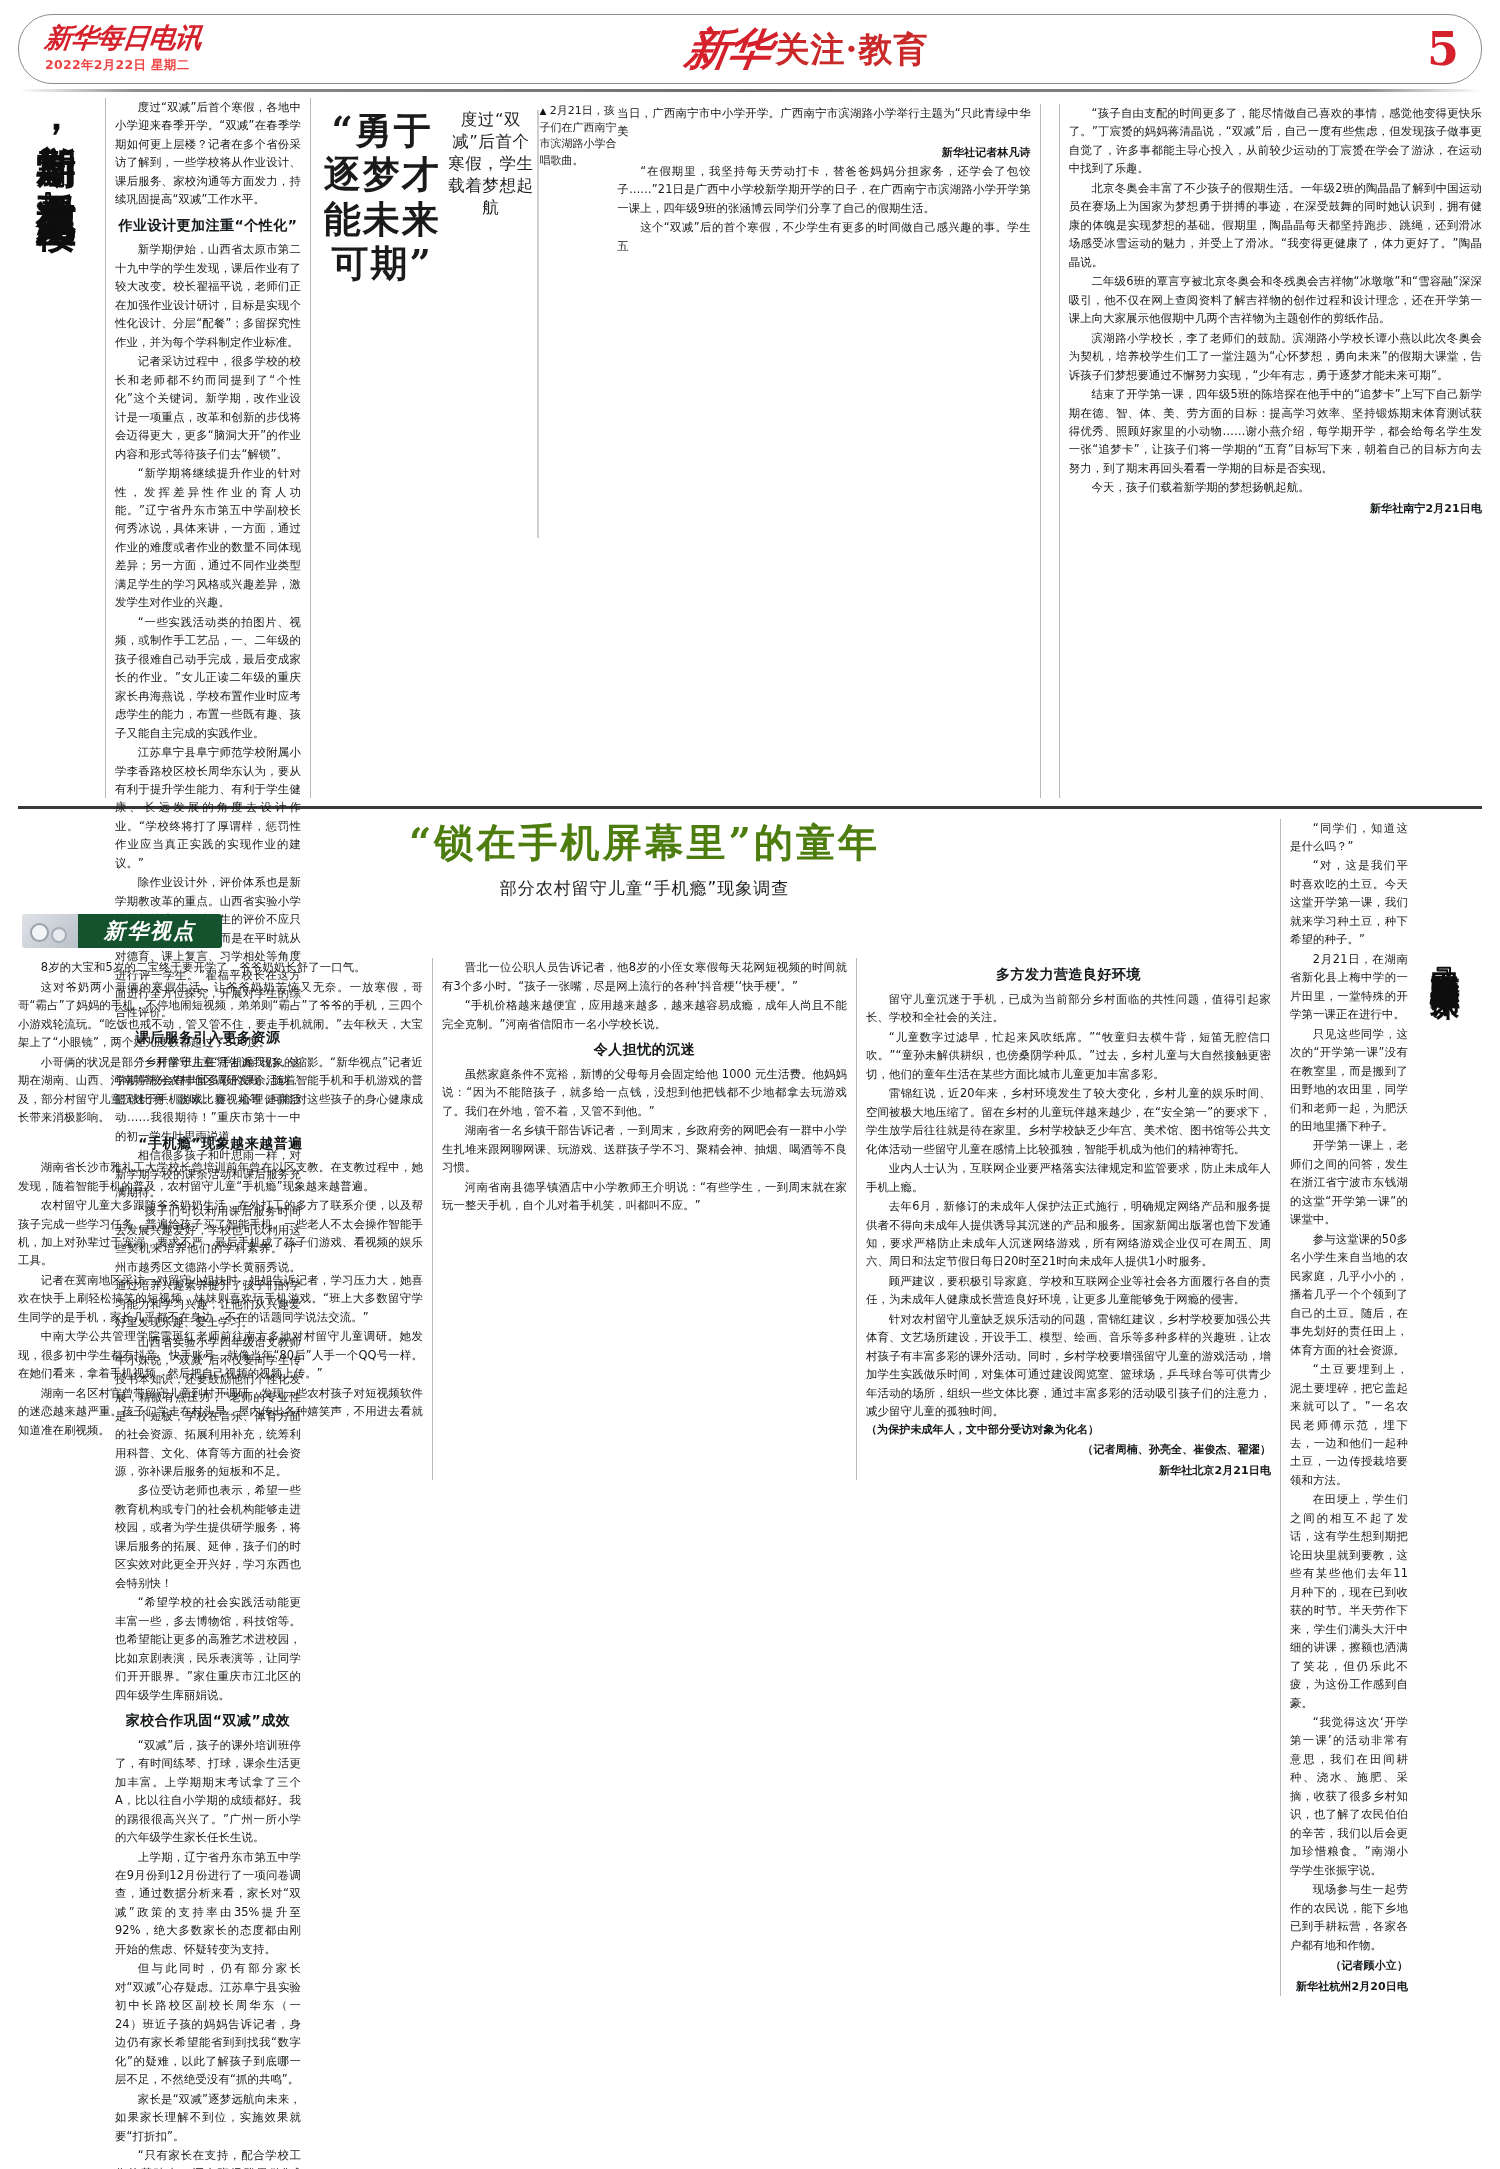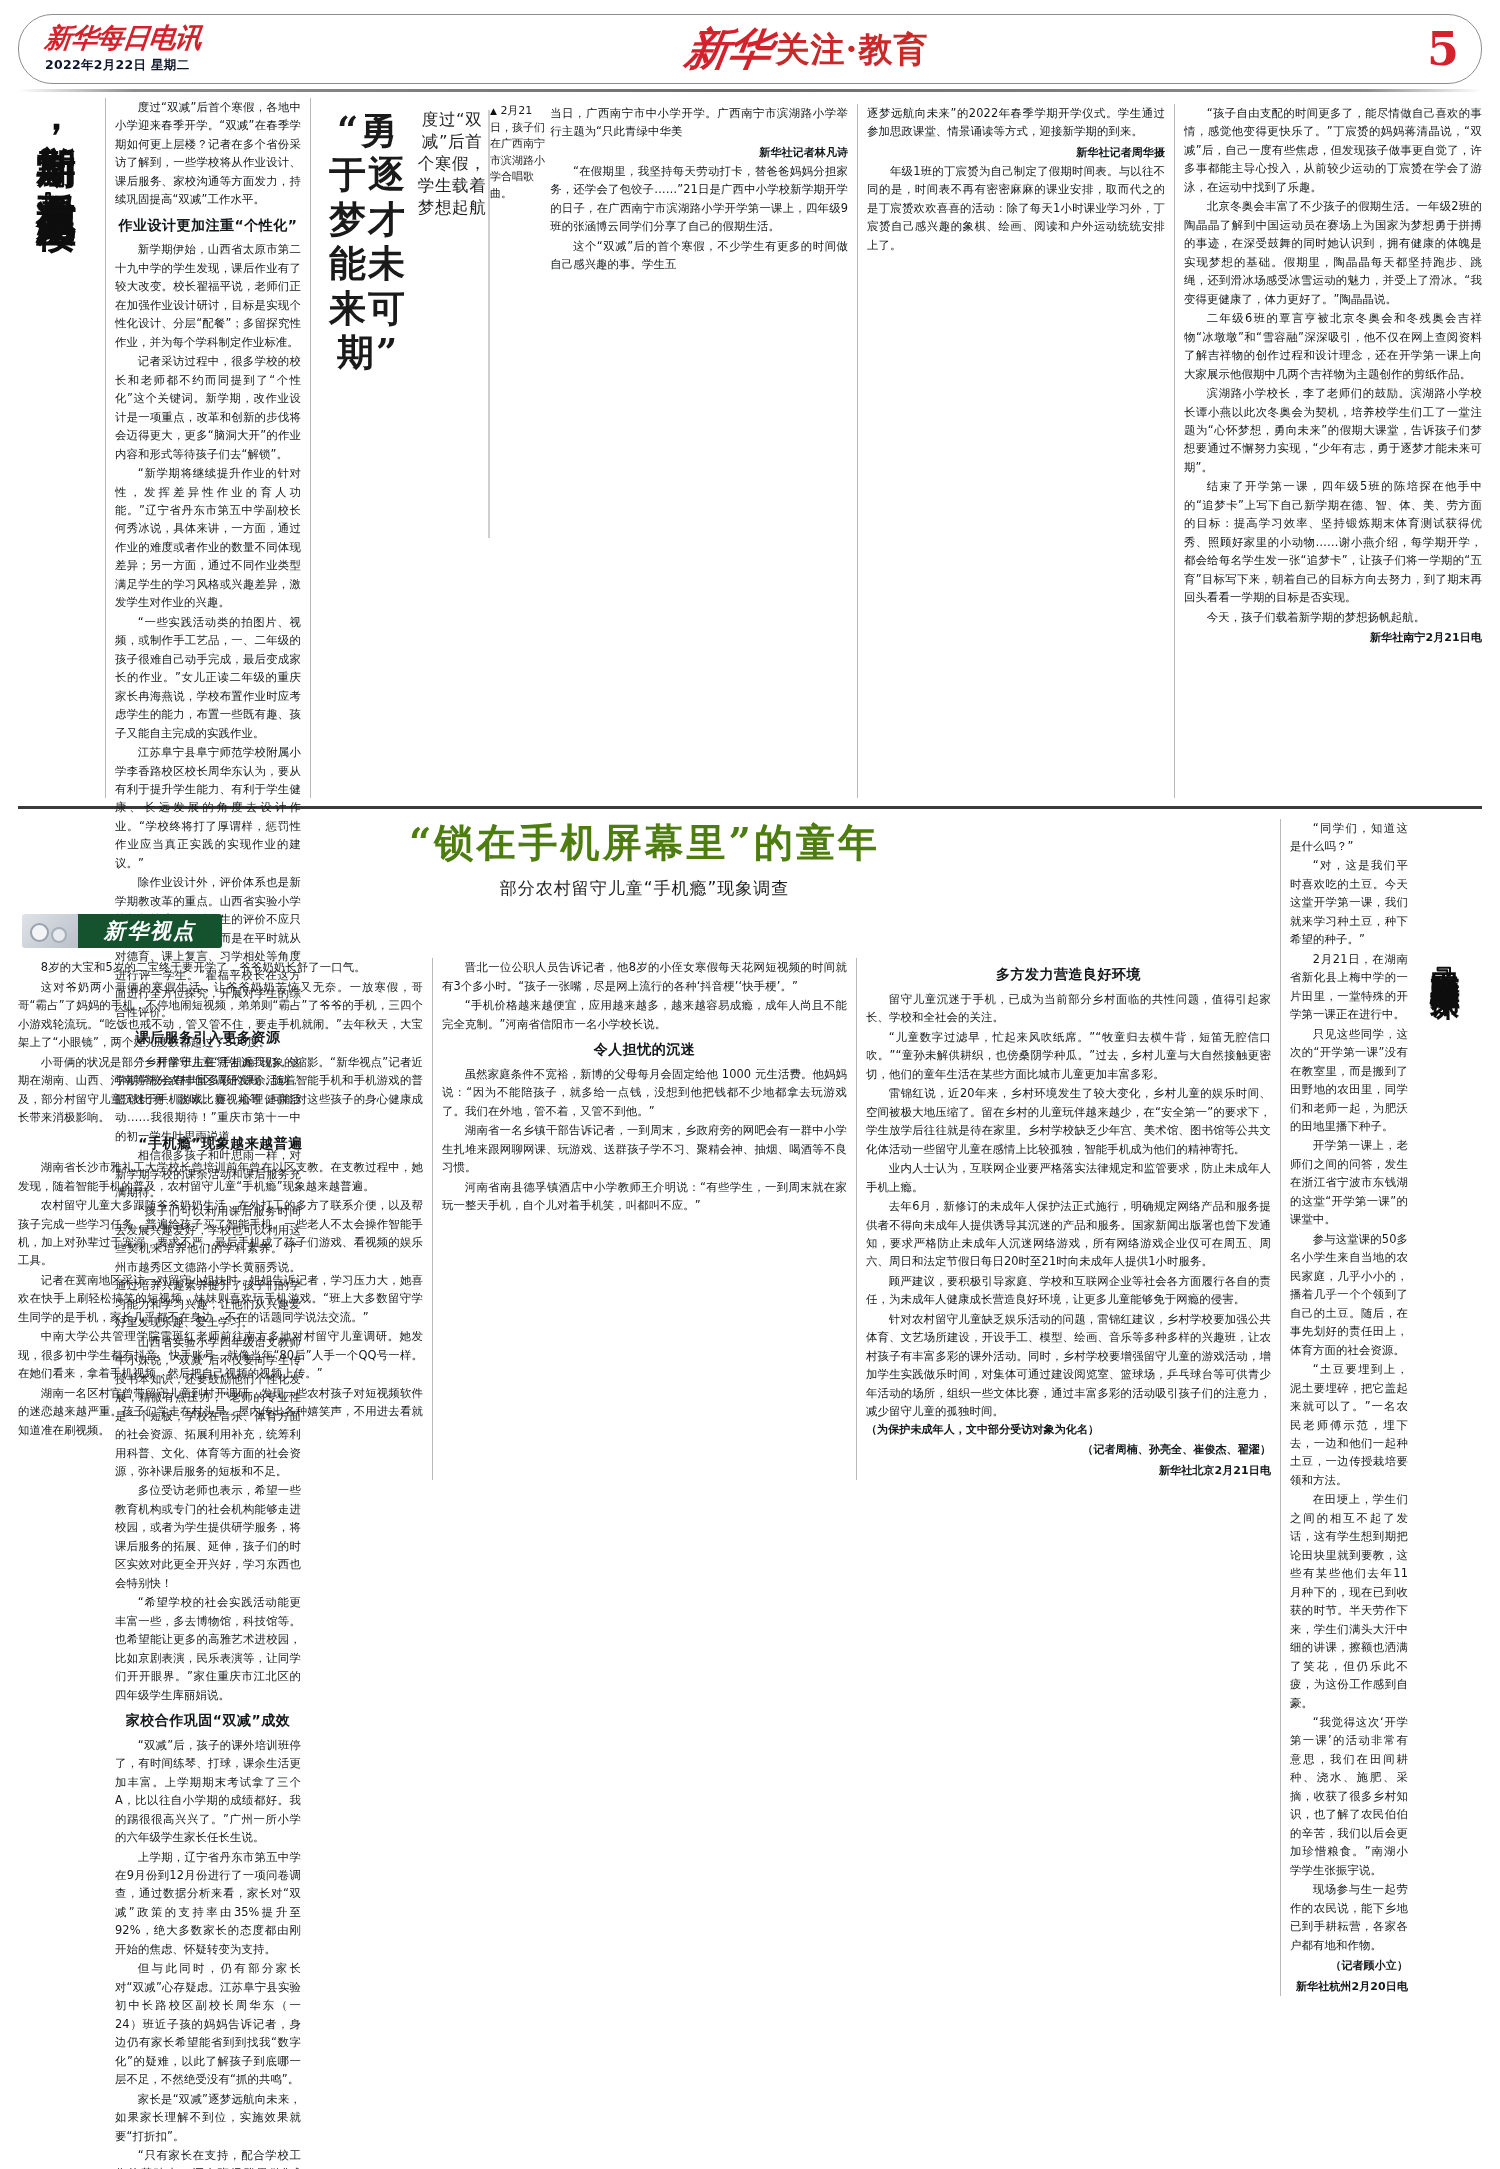--- a/index.html
+++ b/index.html
@@ -35,21 +35,21 @@
     color: #d5212b;
     letter-spacing: -1px;
     line-height: 1.05;
     font-style: italic;
     transform: skewX(-6deg);
     white-space: nowrap;
   }
   .mh-date {
     font-size: 12.5px;
     font-weight: bold;
-    color: #0f172a;
+    color: #ef4444;
     margin-top: 4px;
     letter-spacing: 0.3px;
   }
   .mh-center {
     flex: 1;
     display: flex;
     align-items: center;
     justify-content: center;
     gap: 6px;
   }
@@ -392,25 +392,20 @@
       </div>
 
       <div class="center-cols">
         <div class="ccol body-text">
           <p class="noind">当日，广西南宁市中小学开学。广西南宁市滨湖路小学举行主题为“只此青绿中华美</p>
           <div class="byline">新华社记者林凡诗</div>
           <p>“在假期里，我坚持每天劳动打卡，替爸爸妈妈分担家务，还学会了包饺子……”21日是广西中小学校新学期开学的日子，在广西南宁市滨湖路小学开学第一课上，四年级9班的张涵博云同学们分享了自己的假期生活。</p>
           <p>这个“双减”后的首个寒假，不少学生有更多的时间做自己感兴趣的事。学生五</p>
         </div>
         <div class="col-sep"></div>
-        <div class="ccol body-text">
-          <p class="noind">逐梦远航向未来”的2022年春季学期开学仪式。学生通过参加思政课堂、情景诵读等方式，迎接新学期的到来。</p>
-          <div class="byline">新华社记者周华摄</div>
-          <p>年级1班的丁宸赟为自己制定了假期时间表。与以往不同的是，时间表不再有密密麻麻的课业安排，取而代之的是丁宸赟欢欢喜喜的活动：除了每天1小时课业学习外，丁宸赟自己感兴趣的象棋、绘画、阅读和户外运动统统安排上了。</p>
-        </div>
         <div class="col-sep"></div>
         <div class="ccol body-text">
           <p>“孩子自由支配的时间更多了，能尽情做自己喜欢的事情，感觉他变得更快乐了。”丁宸赟的妈妈蒋清晶说，“双减”后，自己一度有些焦虑，但发现孩子做事更自觉了，许多事都能主导心投入，从前较少运动的丁宸赟在学会了游泳，在运动中找到了乐趣。</p>
           <p>北京冬奥会丰富了不少孩子的假期生活。一年级2班的陶晶晶了解到中国运动员在赛场上为国家为梦想勇于拼搏的事迹，在深受鼓舞的同时她认识到，拥有健康的体魄是实现梦想的基础。假期里，陶晶晶每天都坚持跑步、跳绳，还到滑冰场感受冰雪运动的魅力，并受上了滑冰。“我变得更健康了，体力更好了。”陶晶晶说。</p>
           <p>二年级6班的覃言亨被北京冬奥会和冬残奥会吉祥物“冰墩墩”和“雪容融”深深吸引，他不仅在网上查阅资料了解吉祥物的创作过程和设计理念，还在开学第一课上向大家展示他假期中几两个吉祥物为主题创作的剪纸作品。</p>
           <p>滨湖路小学校长，李了老师们的鼓励。滨湖路小学校长谭小燕以此次冬奥会为契机，培养校学生们工了一堂注题为“心怀梦想，勇向未来”的假期大课堂，告诉孩子们梦想要通过不懈努力实现，“少年有志，勇于逐梦才能未来可期”。</p>
           <p>结束了开学第一课，四年级5班的陈培探在他手中的“追梦卡”上写下自己新学期在德、智、体、美、劳方面的目标：提高学习效率、坚持锻炼期末体育测试获得优秀、照顾好家里的小动物……谢小燕介绍，每学期开学，都会给每名学生发一张“追梦卡”，让孩子们将一学期的“五育”目标写下来，朝着自己的目标方向去努力，到了期末再回头看看一学期的目标是否实现。</p>
           <p>今天，孩子们载着新学期的梦想扬帆起航。</p>
           <div class="byline">新华社南宁2月21日电</div>
         </div>

